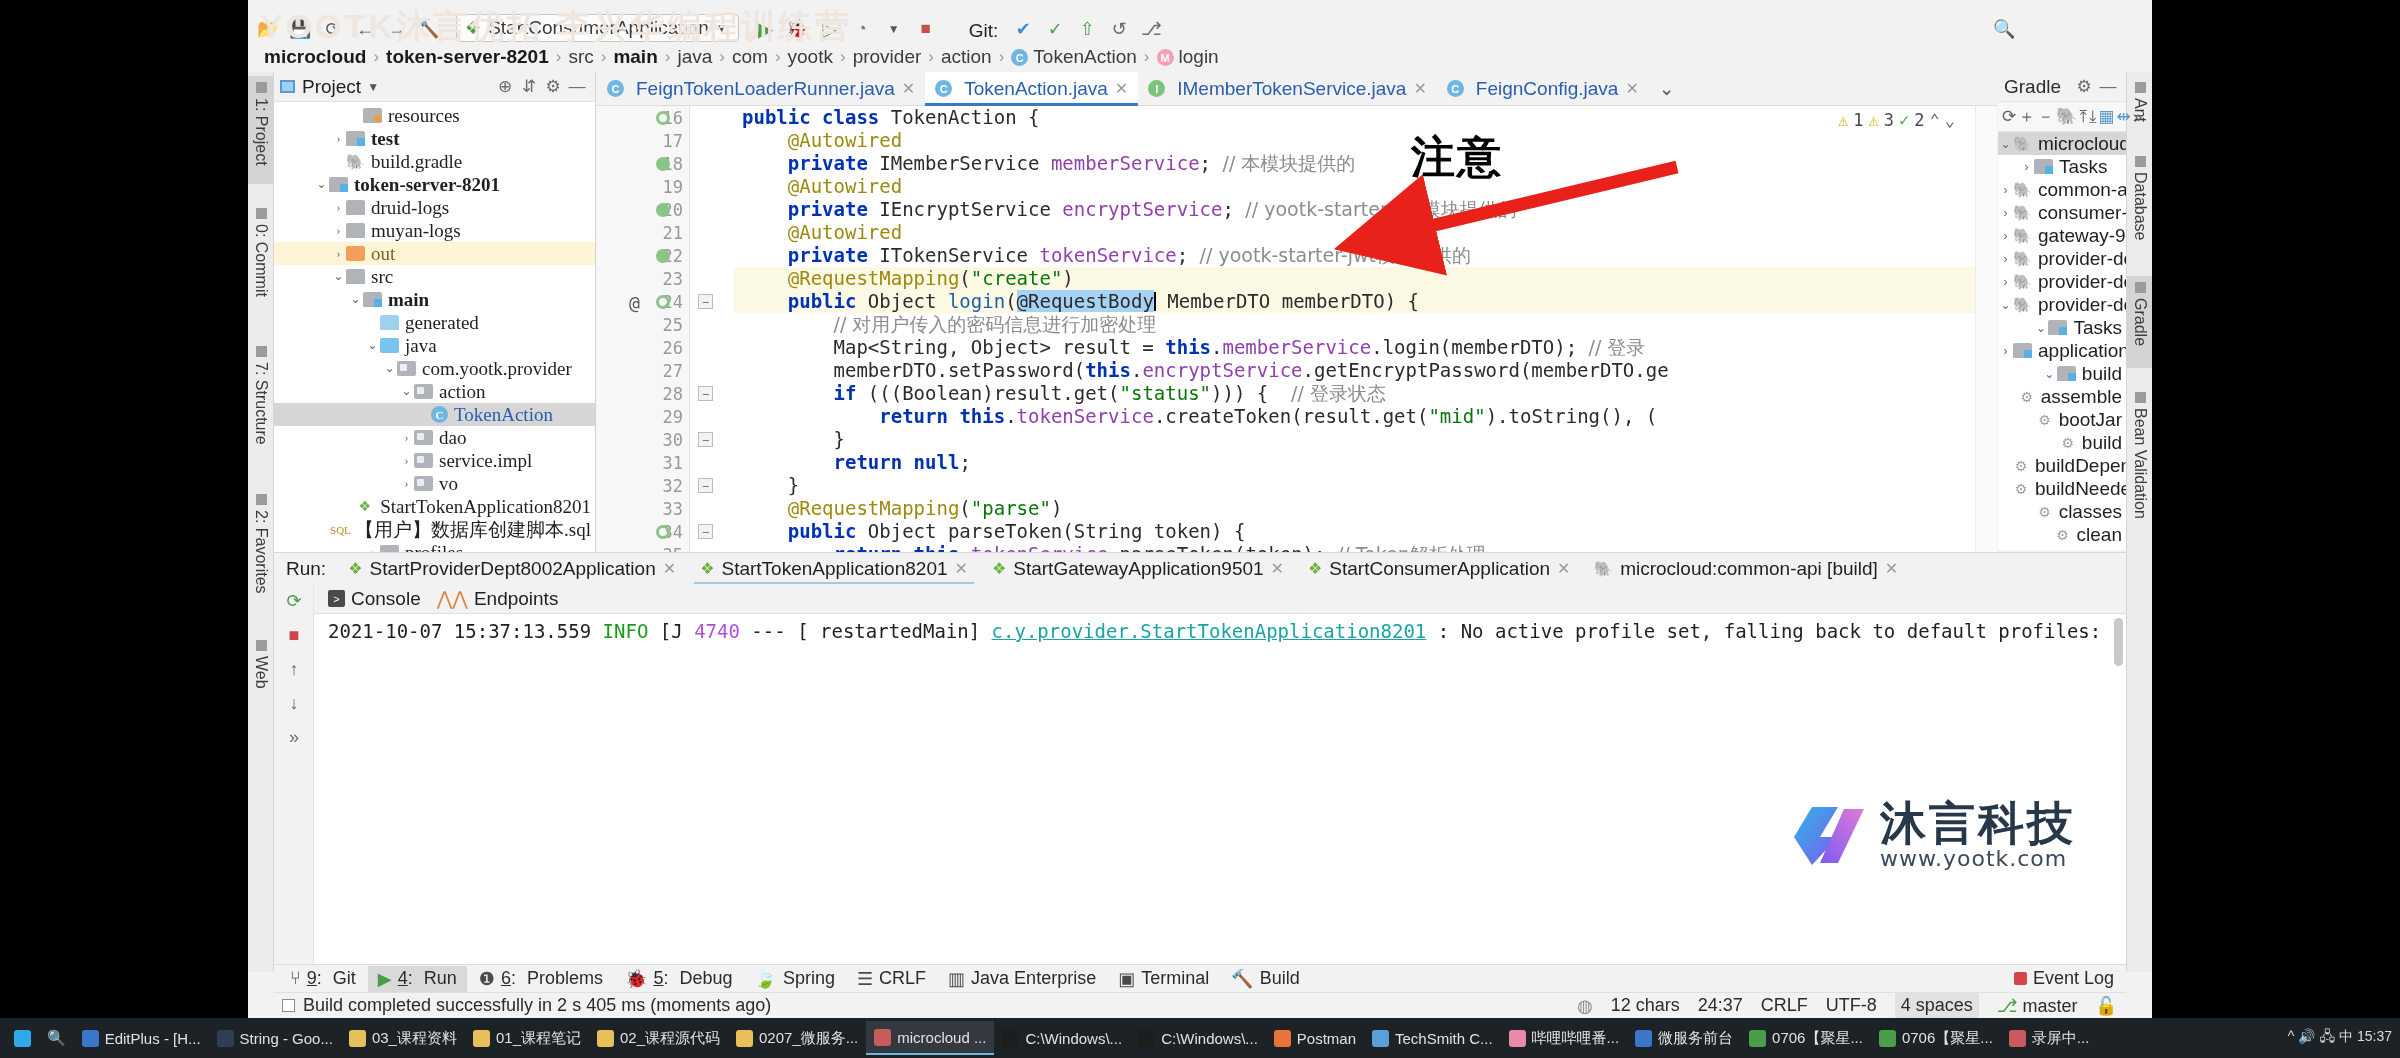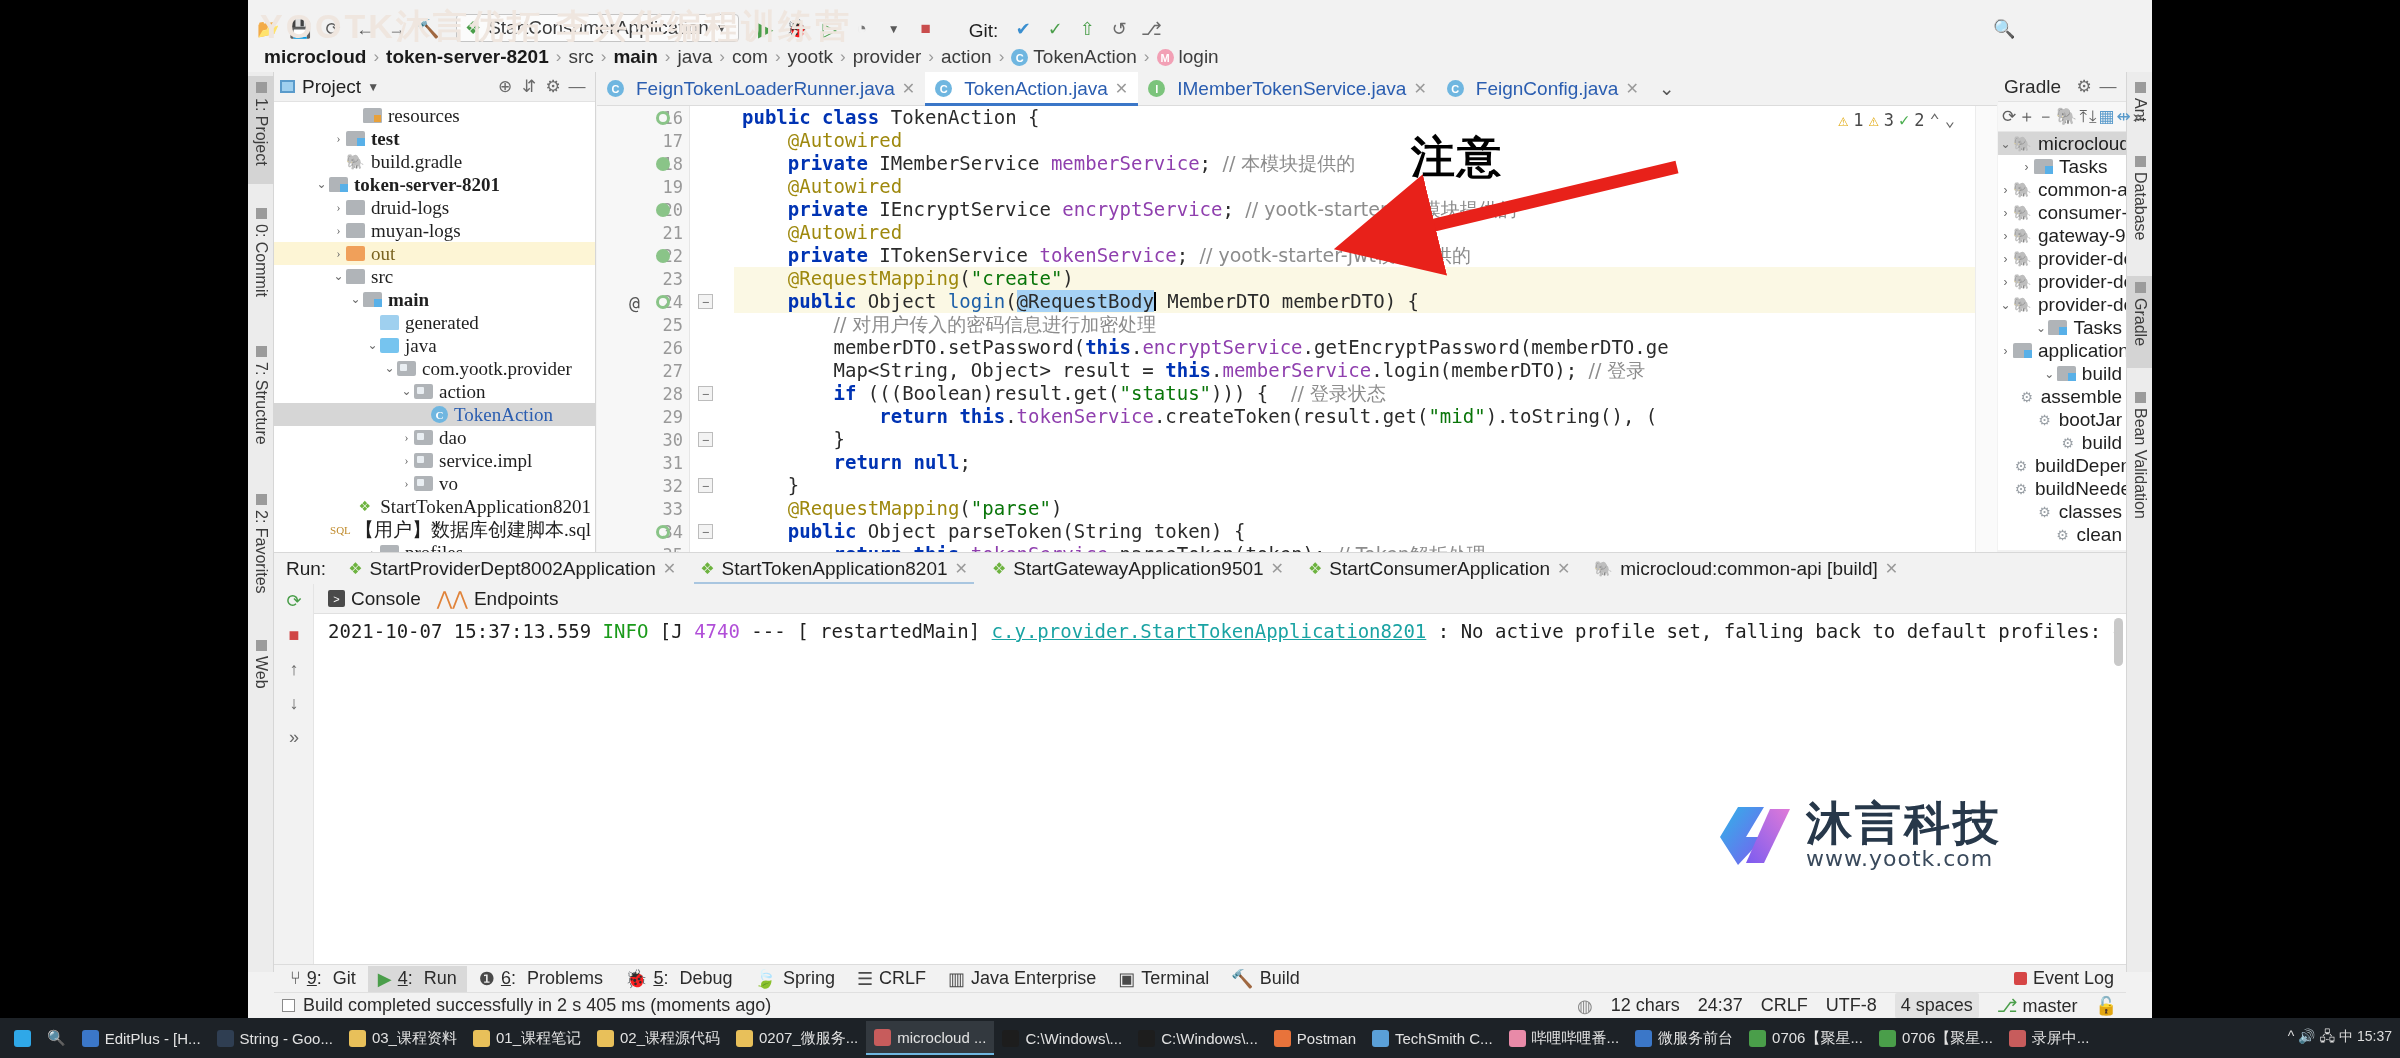--- a/index.html
+++ b/index.html
@@ -208,21 +208,21 @@
   #taskbar { position:absolute; left:0; top:1018px; width:2400px; height:40px; background:#1d2227;
              display:flex; align-items:center; gap:0; padding-left:6px; }
   .tbbtn { display:flex; align-items:center; gap:6px; height:34px; padding:0 8px; color:#e2e2e2;
            font-size:15px; white-space:nowrap; max-width:140px; overflow:hidden; }
   .tbbtn.sel { background:#33393f; border-bottom:2px solid #6fb6e0; }
   .tbico { width:17px;height:17px;border-radius:3px;flex:0 0 17px; }
   #tray { position:absolute; right:8px; display:flex; align-items:center; gap:10px; color:#ddd; font-size:14px; }
 
   
   #wm {
-    position:absolute; left:1716px; top:800px; display:flex; align-items:center; gap:10px; pointer-events:none;
+    position:absolute; left:1790px; top:800px; display:flex; align-items:center; gap:10px; pointer-events:none;
   }
   #wm .logo { width:80px; height:66px; position:relative; }
   #wm .wtxt { font-family:"DejaVu Sans", sans-serif; }
   #wm .cn { font-size:46px; font-weight:bold; color:#27384a; letter-spacing:3px; line-height:1; }
   #wm .url { font-size:22px; color:#3a4a5c; letter-spacing:1px; }
 </style>
 </head>
 <body>
 
 <div id="topstrip">
@@ -552,22 +552,22 @@
           <div class="cline"><span class="kw">public</span> <span class="kw">class</span> TokenAction {</div>
           <div class="cline">    <span class="ann">@Autowired</span></div>
           <div class="cline">    <span class="kw">private</span> IMemberService <span class="fld">memberService</span>; <span class="cmt-cn">// 本模块提供的</span></div>
           <div class="cline">    <span class="ann">@Autowired</span></div>
           <div class="cline">    <span class="kw">private</span> IEncryptService <span class="fld">encryptService</span>; <span class="cmt-cn">// yootk-starter-jwt模块提供的</span></div>
           <div class="cline">    <span class="ann">@Autowired</span></div>
           <div class="cline">    <span class="kw">private</span> ITokenService <span class="fld">tokenService</span>; <span class="cmt-cn">// yootk-starter-jwt模块提供的</span></div>
           <div class="cline hlrow">    <span class="ann">@RequestMapping</span>(<span class="str">"create"</span>)</div>
           <div class="cline hlrow">    <span class="kw">public</span> Object <span class="mth">login</span>(<span class="sel">@RequestBody</span><span class="caret-bar"></span> MemberDTO memberDTO) {</div>
           <div class="cline">        <span class="cmt-cn">// 对用户传入的密码信息进行加密处理</span></div>
+          <div class="cline">        Map&lt;String, Object&gt; result = <span class="kw">this</span>.<span class="fld">memberService</span>.login(memberDTO); <span class="cmt-cn">// 登录</span></div>
           <div class="cline">        memberDTO.setPassword(<span class="kw">this</span>.<span class="fld">encryptService</span>.getEncryptPassword(memberDTO.ge</div>
-          <div class="cline">        Map&lt;String, Object&gt; result = <span class="kw">this</span>.<span class="fld">memberService</span>.login(memberDTO); <span class="cmt-cn">// 登录</span></div>
           <div class="cline">        <span class="kw">if</span> (((Boolean)result.get(<span class="str">"status"</span>))) {  <span class="cmt-cn">// 登录状态</span></div>
           <div class="cline">            <span class="kw">return</span> <span class="kw">this</span>.<span class="fld">tokenService</span>.createToken(result.get(<span class="str">"mid"</span>).toString(), (</div>
           <div class="cline">        }</div>
           <div class="cline">        <span class="kw">return</span> <span class="kw">null</span>;</div>
           <div class="cline">    }</div>
           <div class="cline">    <span class="ann">@RequestMapping</span>(<span class="str">"parse"</span>)</div>
           <div class="cline">    <span class="kw">public</span> Object parseToken(String token) {</div>
           <div class="cline">        <span class="kw">return</span> <span class="kw">this</span>.<span class="fld">tokenService</span>.parseToken(token); <span class="cmt-cn">// Token解析处理</span></div>
         </div>
       <div id="inspwidget">

